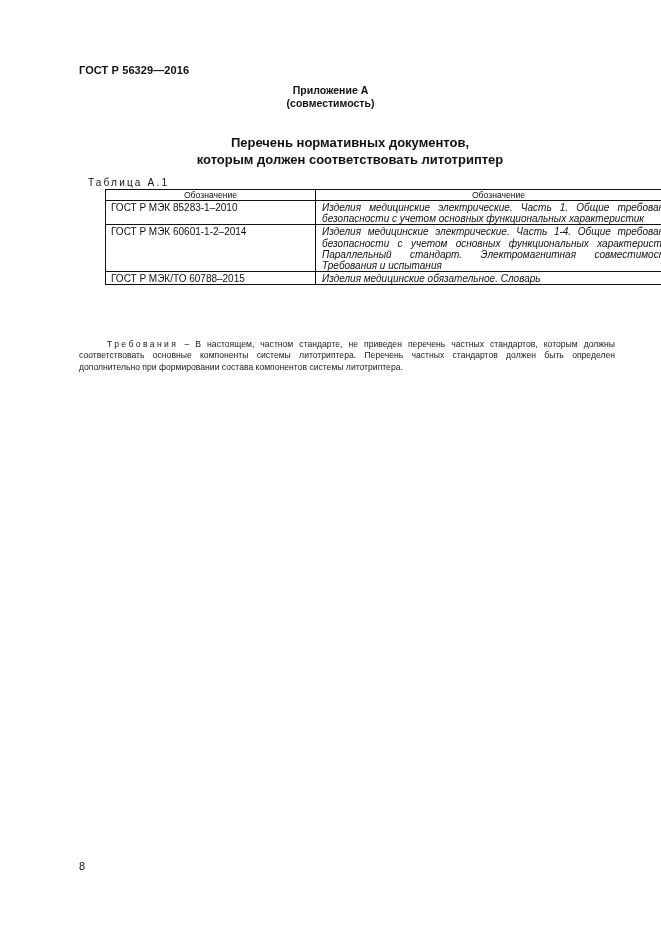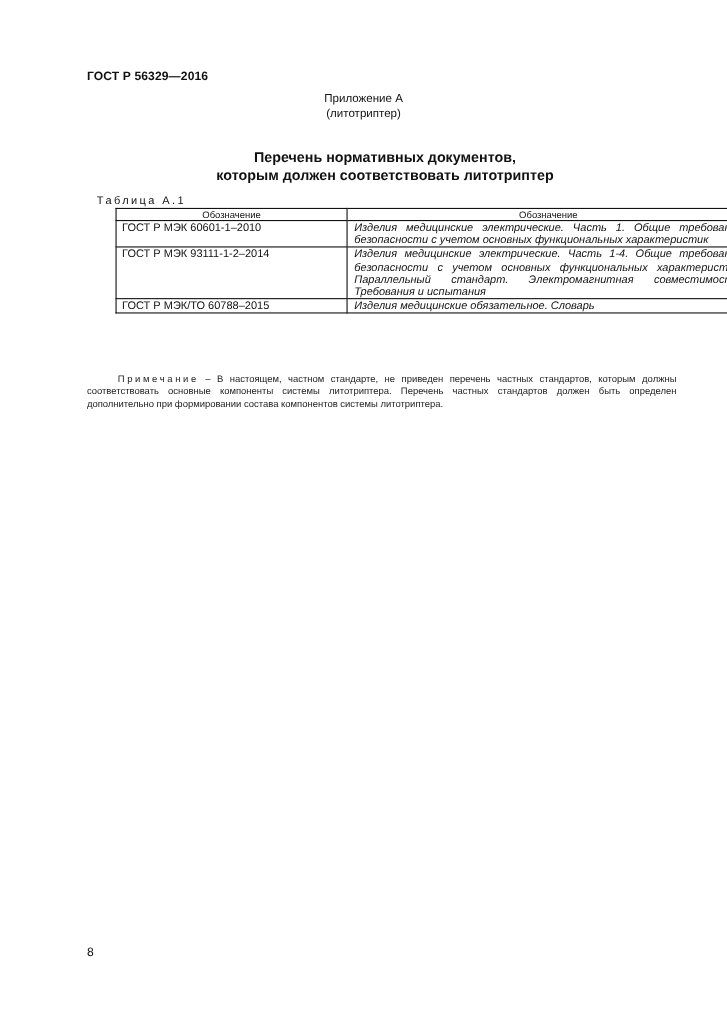--- a/index.html
+++ b/index.html
@@ -6,21 +6,21 @@
   body {
     width: 661px; height: 936px; position: relative; overflow: hidden;
     font-family: "Liberation Sans", sans-serif; color: #111;
   }
   .header-code {
     position: absolute; left: 79px; top: 64px;
     font-size: 11px; font-weight: bold; letter-spacing: 0.1px;
   }
   .annex {
     position: absolute; left: 0; width: 661px; top: 84px;
-    text-align: center; font-size: 10.5px; font-weight: normal; line-height: 13px;
+    text-align: center; font-size: 10.5px; font-weight: bold; line-height: 13px;
   }
   .annex-title {
     position: absolute; left: 0; width: 700px; top: 134px;
     text-align: center; font-size: 13px; font-weight: bold; line-height: 17px;
   }
   .table-caption {
     position: absolute; left: 88px; top: 177px;
     font-size: 10px; letter-spacing: 2.2px;
   }
   table.std {
@@ -44,48 +44,48 @@
     position: absolute; left: 79px; top: 860px; font-size: 11px;
   }
 </style>
 </head>
 <body>
 
 <div class="header-code">ГОСТ Р 56329—2016</div>
 
 <div class="annex">
   <div>Приложение А</div>
-  <div>(литотриптер)</div>
+  <div>(совместимость)</div>
 </div>
 
 <div class="annex-title">
   <div>Перечень нормативных документов,</div>
   <div>которым должен соответствовать литотриптер</div>
 </div>
 
 <div class="table-caption">Таблица А.1</div>
 
 <table class="std">
   <thead>
     <tr>
       <th>Обозначение</th>
       <th>Обозначение</th>
     </tr>
   </thead>
   <tbody>
     <tr>
-      <td class="code">ГОСТ Р МЭК 60601-1–2010</td>
+      <td class="code">ГОСТ Р МЭК 85283-1–2010</td>
       <td class="name">Изделия медицинские электрические. Часть 1. Общие требования безопасности с учетом основных функциональных характеристик</td>
     </tr>
     <tr>
-      <td class="code">ГОСТ Р МЭК 93111-1-2–2014</td>
+      <td class="code">ГОСТ Р МЭК 60601-1-2–2014</td>
       <td class="name">Изделия медицинские электрические. Часть 1-4. Общие требования безопасности с учетом основных функциональных характеристик. Параллельный стандарт. Электромагнитная совместимость. Требования и испытания</td>
     </tr>
     <tr>
       <td class="code">ГОСТ Р МЭК/ТО 60788–2015</td>
       <td class="name">Изделия медицинские обязательное. Словарь</td>
     </tr>
   </tbody>
 </table>
 
-<div class="note"><span class="note-label">Примечание</span><span> – В настоящем, частном стандарте, не приведен перечень частных стандартов, которым должны соответствовать основные компоненты системы литотриптера. Перечень частных стандартов должен быть определен дополнительно при формировании состава компонентов системы литотриптера.</span></div>
+<div class="note"><span class="note-label">Требования</span><span> – В настоящем, частном стандарте, не приведен перечень частных стандартов, которым должны соответствовать основные компоненты системы литотриптера. Перечень частных стандартов должен быть определен дополнительно при формировании состава компонентов системы литотриптера.</span></div>
 
 <div class="page-number">8</div>
 
 </body></html>

